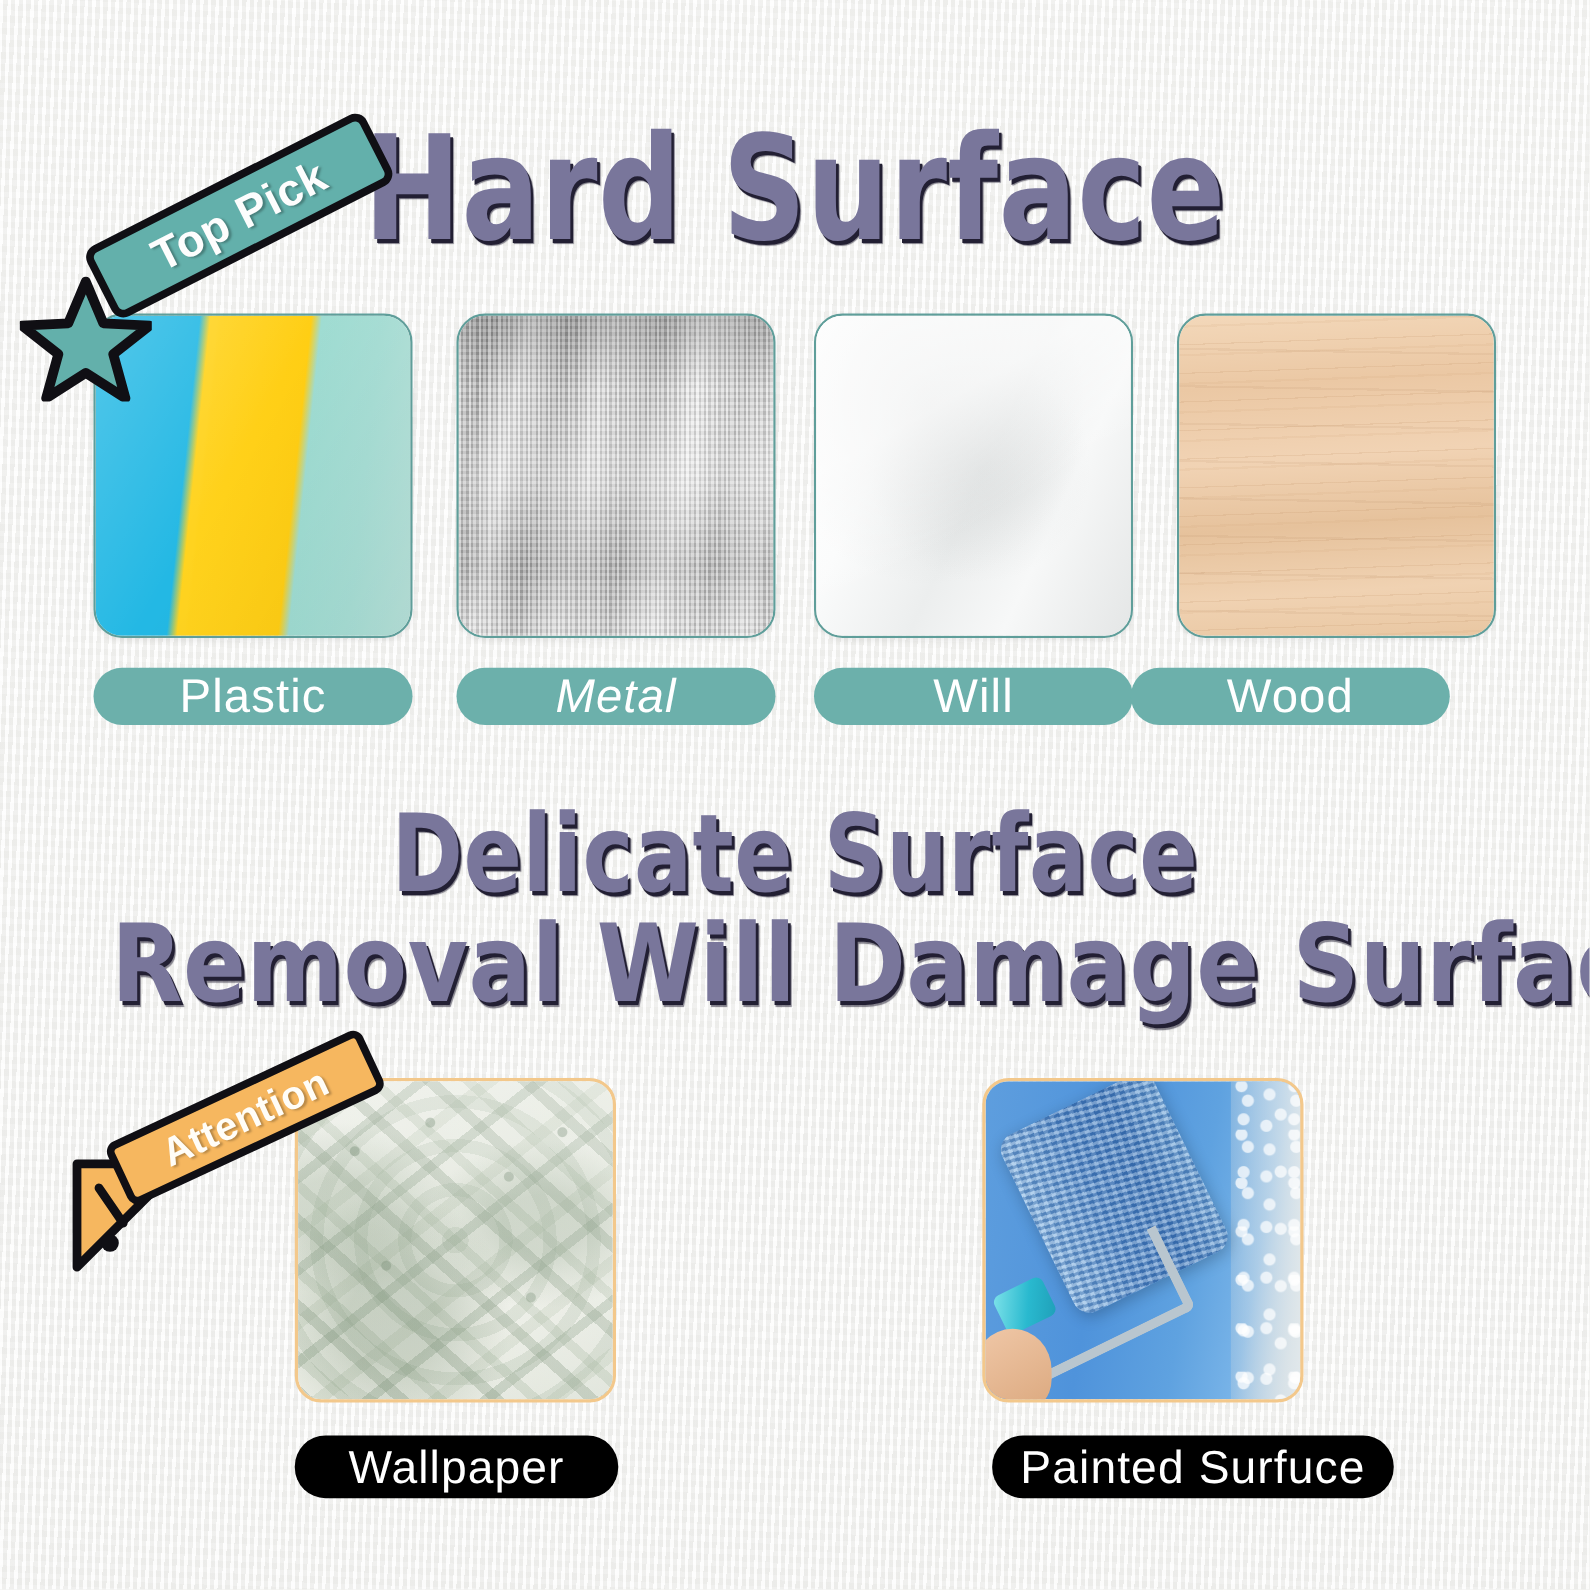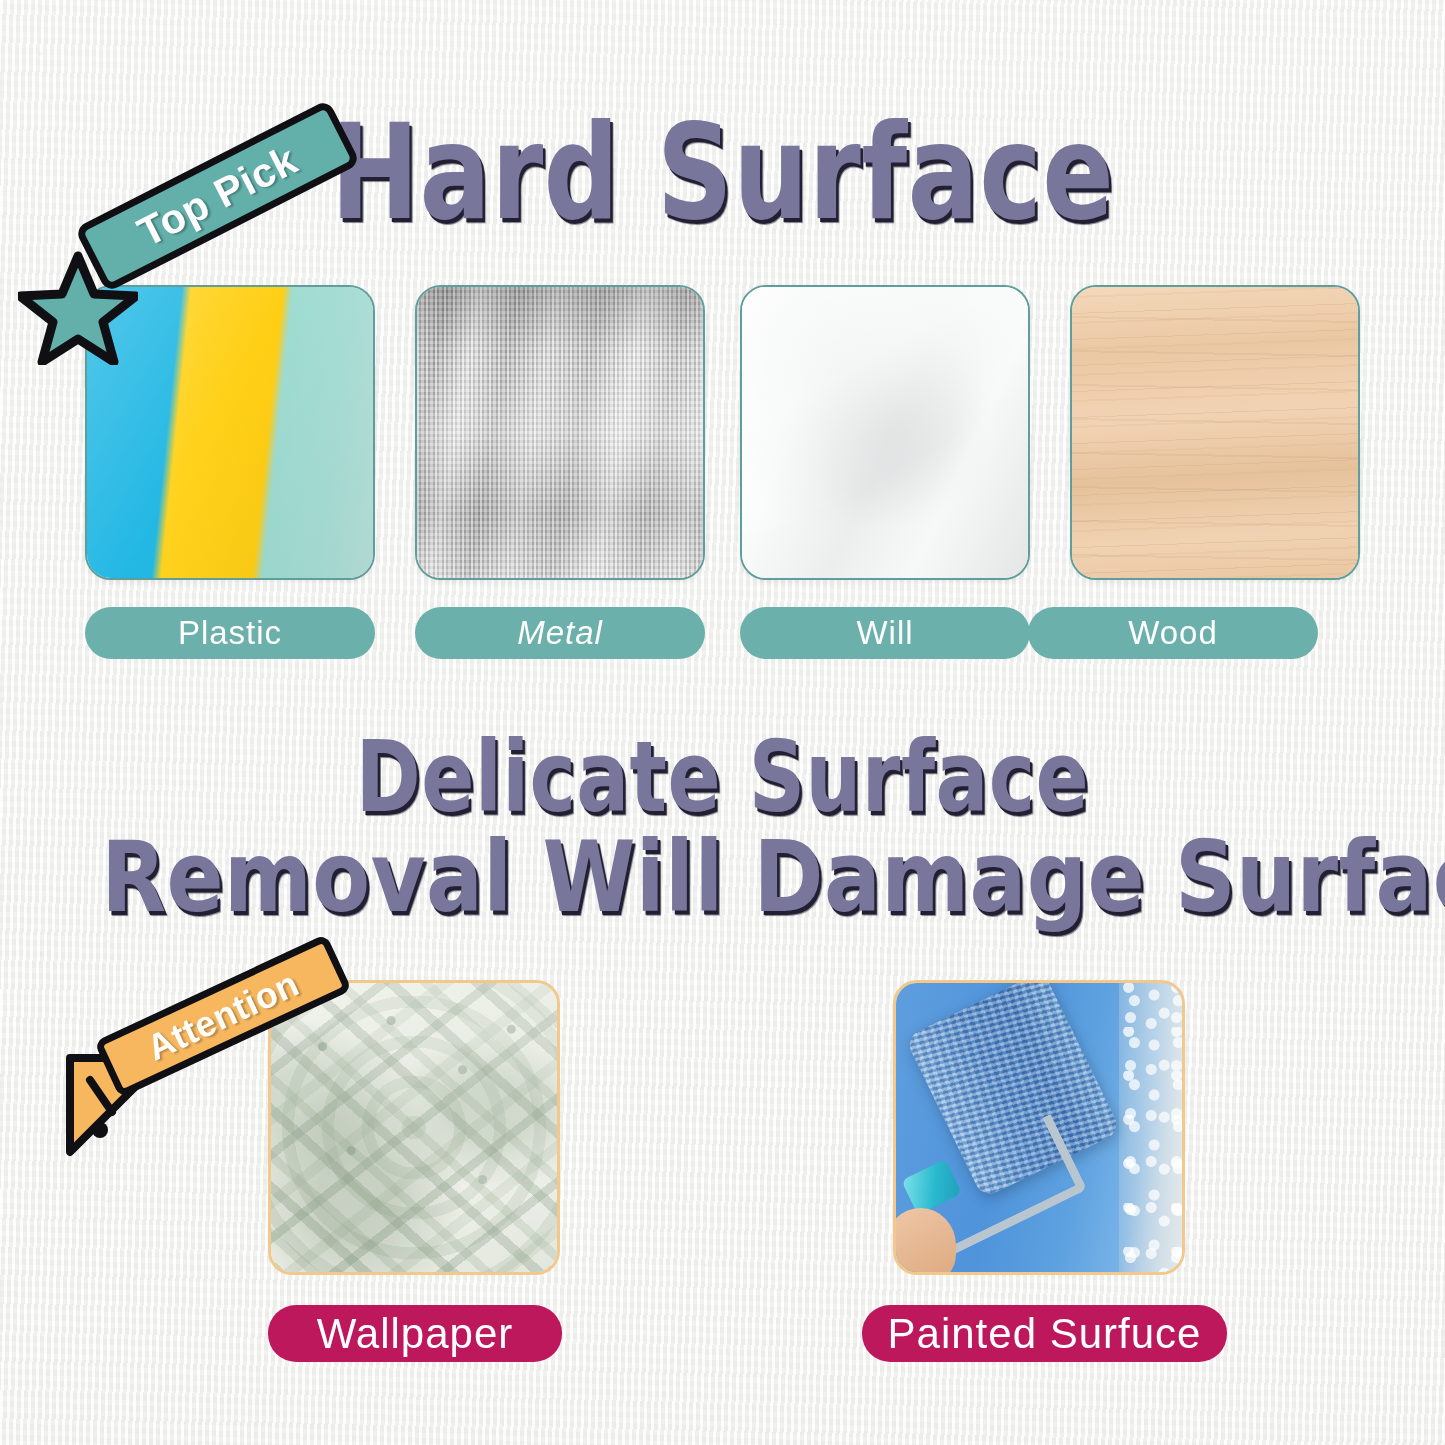--- a/index.html
+++ b/index.html
@@ -120,33 +120,33 @@
       repeating-linear-gradient(181deg,
         rgba(170,124,84,.1) 0 2px, rgba(255,255,255,0) 2px 34px),
       linear-gradient(176deg,#f3d8ba 0%,#ebc8a4 22%,#f1d3b4 44%,#e6c29c 64%,#f0d2b2 84%,#e9c7a2 100%);
   }
 
   
   .pill{
     position:absolute;
     display:flex;align-items:center;justify-content:center;
     color:#ffffff;
-    font-size:33px;
+    font-size:43px;
     letter-spacing:1px;
     box-sizing:border-box;
   }
   .pill-teal{background:#6cb0ab;border-radius:26px;height:52px;top:607px;}
   #pill-plastic{left:85px;width:290px;}
   #pill-metal{left:415px;width:290px;font-style:italic;}
   #pill-glass{left:740px;width:290px;}
   #pill-wood{left:1028px;width:290px;}
 
-  .pill-orange{background:#be185d;border-radius:28px;height:57px;top:1305px;font-size:42px;}
+  .pill-orange{background:#000000;border-radius:28px;height:57px;top:1305px;font-size:42px;}
   #pill-wallpaper{left:268px;width:294px;}
-  #pill-painted{left:862px;width:365px;}
+  #pill-painted{left:902px;width:365px;}
 
   
   .dcard{
     position:absolute;top:980px;width:292px;height:295px;
     border-radius:24px;border:3px solid #f3c88b;
     overflow:hidden;box-sizing:border-box;
   }
   #card-wallpaper{left:268px;}
   #card-painted{left:893px;}
 

